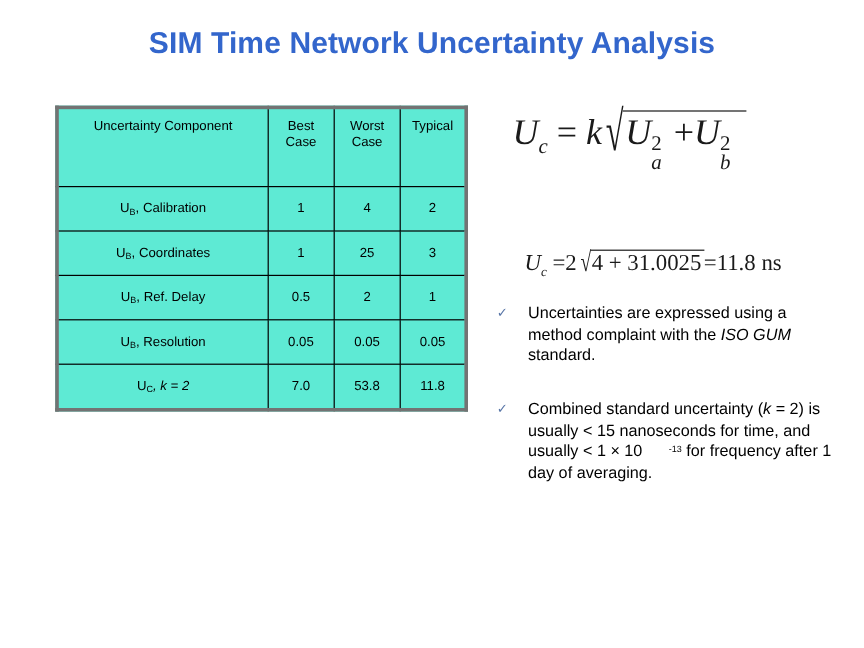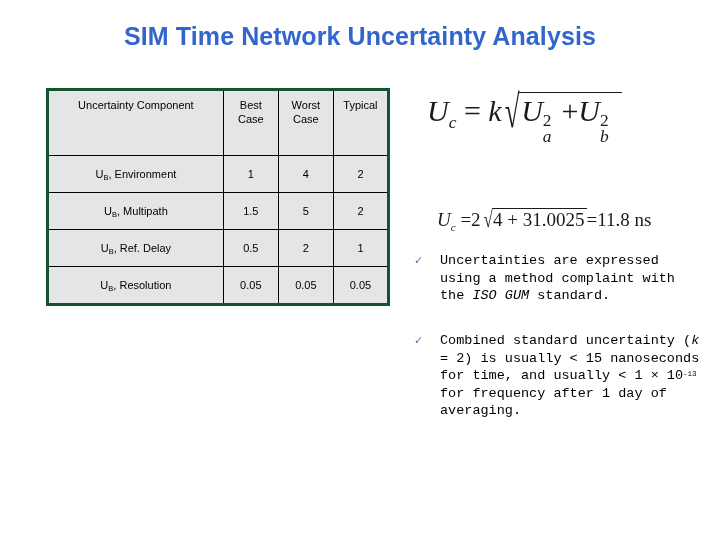--- a/index.html
+++ b/index.html
@@ -32,22 +32,22 @@
   }
 
   
   #uncertainty-table {
     position: absolute;
     left: 46px;
     top: 88px;
     width: 344px;
     border-collapse: collapse;
     table-layout: fixed;
-    border: 3px solid #14532d;
-    background: #e5e5e5;
+    border: 3px solid #737373;
+    background: #5eead4;
   }
   #uncertainty-table td,
   #uncertainty-table th {
     border: 1px solid #000000;
     text-align: center;
     vertical-align: middle;
     font-family: "Liberation Sans", sans-serif;
     font-size: 11px;
     font-weight: normal;
     padding: 0;
@@ -69,20 +69,21 @@
 
   sub {
     font-size: 7.5px;
     vertical-align: -0.25em;
     line-height: 0;
   }
   sup {
     font-size: 7.5px;
     vertical-align: 0.45em;
     line-height: 0;
+    padding-left: 22px;
   }
   .ital { font-style: italic; }
 
   
   .formula {
     position: absolute;
     font-family: "Liberation Serif", serif;
     color: #1a1a1a;
     white-space: nowrap;
   }
@@ -166,21 +167,21 @@
     width: 26px;
     font-family: "DejaVu Sans", sans-serif;
     font-size: 11px;
     color: #5a77a8;
     line-height: 17px;
     text-align: left;
     padding-left: 2px;
   }
   .bullet-text {
     flex: 1 1 auto;
-    font-family: Liberation Mono, monospace;
+    font-family: Liberation Sans, sans-serif;
     font-size: 13.5px;
     line-height: 17.5px;
     color: #000000;
   }
 </style>
 </head>
 <body>
 
 <div id="slide-title">SIM Time Network Uncertainty Analysis</div>
 
@@ -198,50 +199,56 @@
 Case</th>
       <th class="hdr-two-line">Worst
 Case</th>
       <th>Typical</th>
     </tr>
   </thead>
   <tbody>
 
 
     <tr>
-      <td><span>U</span><sub>B</sub><span>, Environment</span></td>
+      <td><span>U</span><sub>B</sub><span>, Calibration</span></td>
       <td>1</td>
       <td>4</td>
       <td>2</td>
     </tr>
 
-
-
-    <tr>
-      <td><span>U</span><sub>B</sub><span>, Multipath</span></td>
-      <td>1.5</td>
-      <td>5</td>
-      <td>2</td>
-    </tr>
+    <tr>
+      <td><span>U</span><sub>B</sub><span>, Coordinates</span></td>
+      <td>1</td>
+      <td>25</td>
+      <td>3</td>
+    </tr>
+
+
 
 
     <tr>
       <td><span>U</span><sub>B</sub><span>, Ref. Delay</span></td>
       <td>0.5</td>
       <td>2</td>
       <td>1</td>
     </tr>
 
     <tr>
       <td><span>U</span><sub>B</sub><span>, Resolution</span></td>
       <td>0.05</td>
       <td>0.05</td>
       <td>0.05</td>
     </tr>
 
+    <tr>
+      <td><span>U</span><sub>C</sub><span class="ital">, k = 2</span></td>
+      <td>7.0</td>
+      <td>53.8</td>
+      <td>11.8</td>
+    </tr>
 
   </tbody>
 </table>
 
 <div class="formula" id="formula-combined">
   <span class="fvar">U</span><span class="fsub">c</span>
   <span class="fupright">=</span>
   <span class="fvar">k</span><span class="radical"><span class="rad-sign">√</span><span class="rad-body"><span class="fvar">U</span><span class="stack"><span class="s-up">2</span><span class="s-dn">a</span></span><span class="fupright">+</span><span class="fvar">U</span><span class="stack"><span class="s-up">2</span><span class="s-dn">b</span></span></span></span>
 </div>
 

